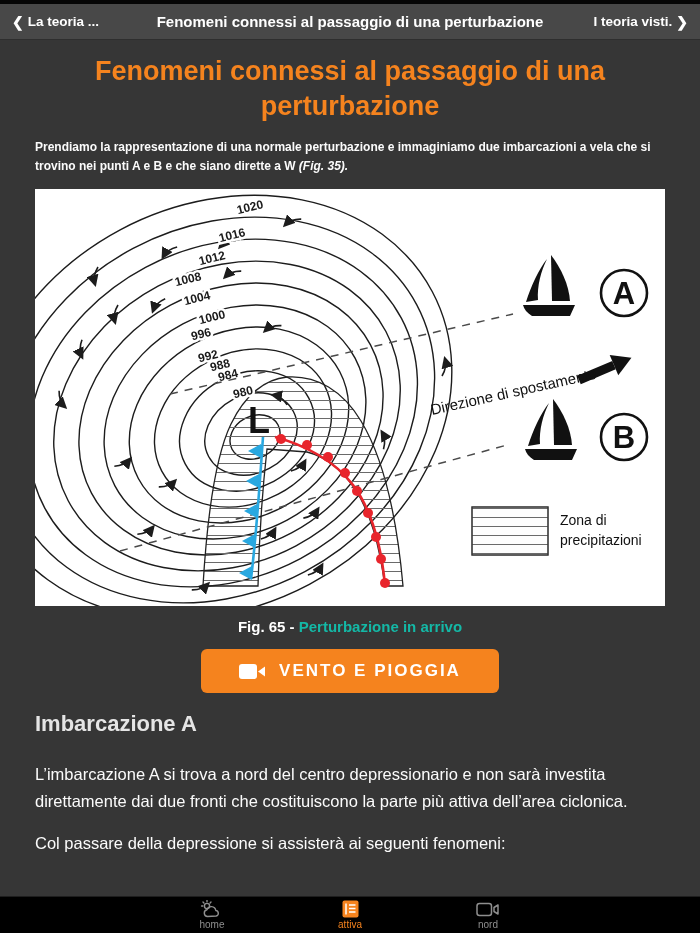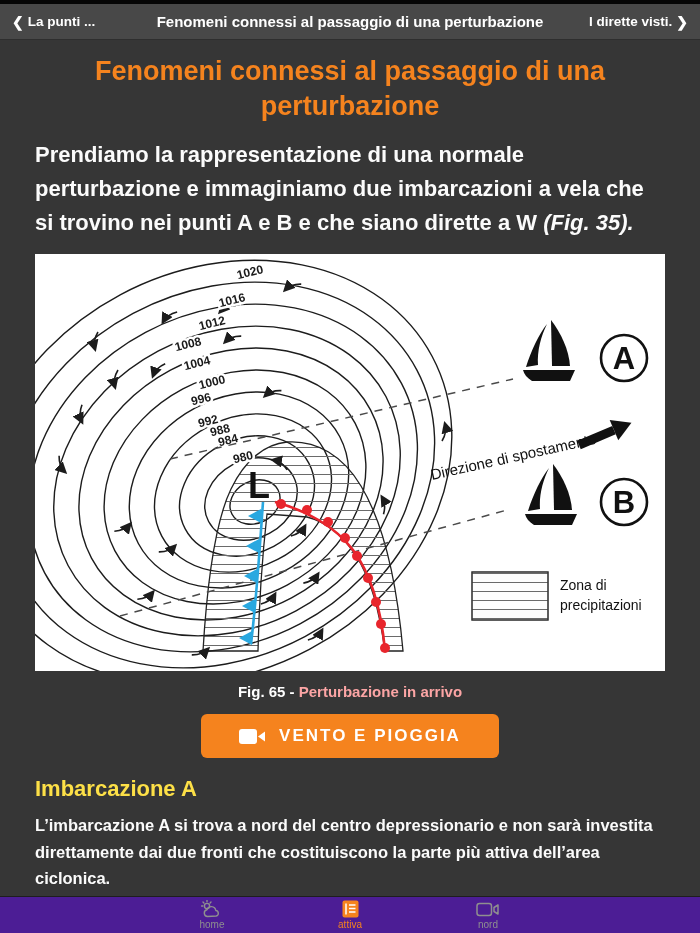--- a/index.html
+++ b/index.html
@@ -24,61 +24,61 @@
   }
   
   .content{
     position:absolute;top:40px;bottom:36px;left:0;right:0;overflow:hidden;
     padding:0 35px;box-sizing:border-box;color:#fbfbfb;
   }
   .page-title{
     color:#f5831e;text-align:center;font-size:27px;line-height:1.3;font-weight:700;
     margin:14px 20px 14px;
   }
-  .intro{font-size:22px;font-weight:700;line-height:1.55;margin:0 0 14px;}
+  .intro{font-size:12px;font-weight:700;line-height:1.55;margin:0 0 14px;}
   .fig-ref{font-style:italic;}
   .figure-box{background:#ffffff;width:630px;height:417px;}
   .figure-box svg{display:block;width:630px;height:417px;}
   .fig-caption{text-align:center;font-size:15px;font-weight:700;color:#fff;margin:12px 0 0;}
-  .fig-caption .hl{color:#fca5a5;}
+  .fig-caption .hl{color:#14b8a6;}
   .btn-row{text-align:center;margin:14px 0 18px;}
   .video-btn{
     display:inline-flex;align-items:center;gap:13px;
     background:#f5831e;color:#fff;border:none;border-radius:6px;
     padding:12px 38px;font-size:17px;font-weight:700;letter-spacing:2px;
     font-family:inherit;cursor:pointer;
   }
-  .section-title{color:#fde047;font-size:22px;font-weight:700;margin:0 0 10px;}
-  .para{font-size:16.5px;font-weight:700;line-height:1.6;margin:0 0 16px;}
+  .section-title{color:#e5e5e5;font-size:22px;font-weight:700;margin:0 0 24px;}
+  .para{font-size:16.5px;font-weight:400;line-height:1.6;margin:0 0 16px;}
   .para:last-of-type{margin-bottom:14px;}
   
   .tabbar{
-    position:absolute;bottom:0;left:0;right:0;height:36px;background:#4c1d95;
+    position:absolute;bottom:0;left:0;right:0;height:36px;background:#000000;
     border-top:1px solid #1e1e1e;display:flex;justify-content:center;gap:78px;
     align-items:flex-start;z-index:5;
   }
   .tab{display:flex;flex-direction:column;align-items:center;width:60px;padding-top:3px;cursor:pointer;}
   .tab-icon{height:18px;display:flex;align-items:center;}
   .tab-label{font-size:10px;color:#8f8f8f;margin-top:1px;}
   .tab.active .tab-label{color:#f5831e;}
   
   .iso-label{font-size:12px;font-weight:700;fill:#1a1a1a;stroke:#ffffff;stroke-width:5px;paint-order:stroke;font-family:"Liberation Sans",sans-serif;}
   .fig-text{font-family:"Liberation Sans",sans-serif;fill:#111;}
 </style>
 </head>
 <body>
 
 <div class="topbar">
   <div class="nav-btn">
     <span class="chev">❮</span>
-    <span>La punti ...</span>
+    <span>La teoria ...</span>
   </div>
   <div class="nav-title">Fenomeni connessi al passaggio di una perturbazione</div>
   <div class="nav-btn">
-    <span>I dirette visti.</span>
+    <span>I teoria visti.</span>
     <span class="chev">❯</span>
   </div>
 </div>
 
 <div class="content">
 
   <h1 class="page-title">Fenomeni connessi al passaggio di una perturbazione</h1>
 
   <p class="intro"><span>Prendiamo la rappresentazione di una normale perturbazione e immaginiamo due imbarcazioni a vela che si trovino nei punti A e B e che siano dirette a W </span><span class="fig-ref">(Fig. 35).</span></p>
 

